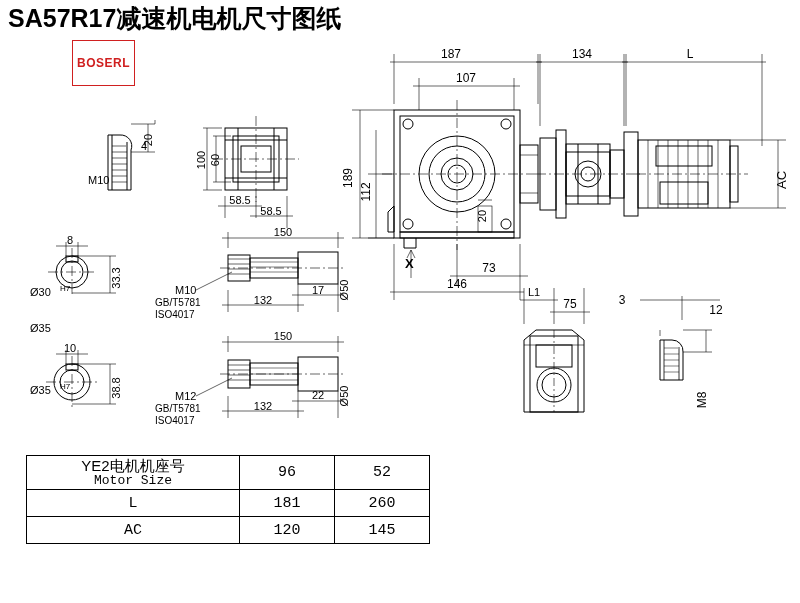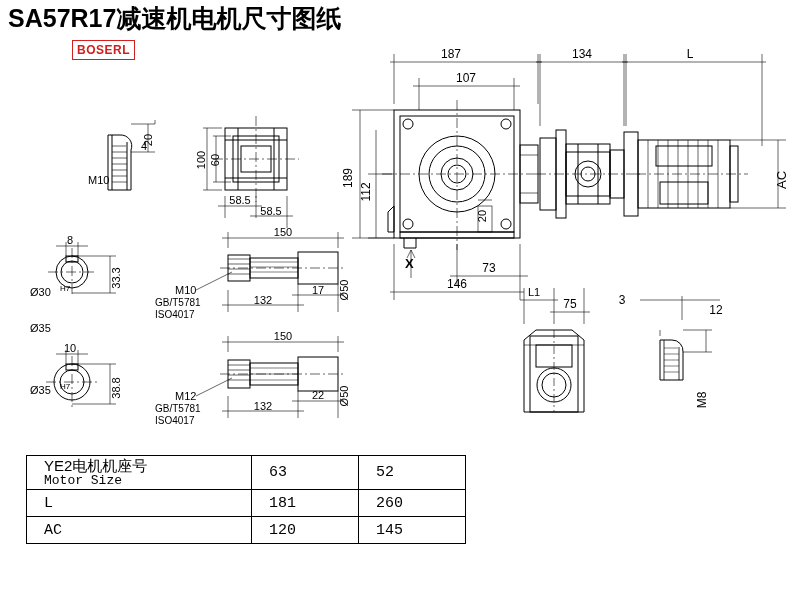--- a/index.html
+++ b/index.html
@@ -14,35 +14,36 @@
   .title{
     position:absolute;left:8px;top:2px;
     font-size:25px;font-weight:bold;letter-spacing:0px;
     white-space:nowrap;
   }
   .logo{
     position:absolute;left:72px;top:40px;
     border:1.4px solid #d02020;
     color:#d02020;
     font-size:12px;font-weight:bold;
-    padding:2px 4px;
+    padding:15px 4px;
     letter-spacing:0.5px;
   }
   .stage{position:absolute;left:0;top:0;width:688px;height:603px;}
   svg{display:block;}
 
   
   .tbl{
     position:absolute;left:26px;top:455px;
     border-collapse:collapse;
     font-size:15px;
   }
   .tbl td{
     border:1.3px solid #000;
-    padding:2px 17px;
+    text-align:center;
+    padding:2px 11px;
     height:22px;
   }
   .tbl td.lbl{width:190px;}
   .tbl td.val{width:72px;}
   .tbl .hdr{line-height:1.05;}
   .tbl .hdr .cn{font-size:15px;}
   .tbl .hdr .en{font-size:13px;font-family:"Liberation Mono", monospace;}
   .mono{font-family:"Liberation Mono", monospace;}
 </style>
 </head>
@@ -380,21 +381,21 @@
 </svg>
 </div>
 
 <table class="tbl">
   <tbody>
       <tr>
     <td class="lbl hdr">
       <div class="cn">YE2电机机座号</div>
       <div class="en">Motor Size</div>
     </td>
-    <td class="val mono">63</td>
+    <td class="val mono">96</td>
     <td class="val mono">52</td>
   </tr>
   <tr>
     <td class="lbl mono">L</td>
     <td class="val mono">181</td>
     <td class="val mono">260</td>
   </tr>
   <tr>
     <td class="lbl mono">AC</td>
     <td class="val mono">120</td>

